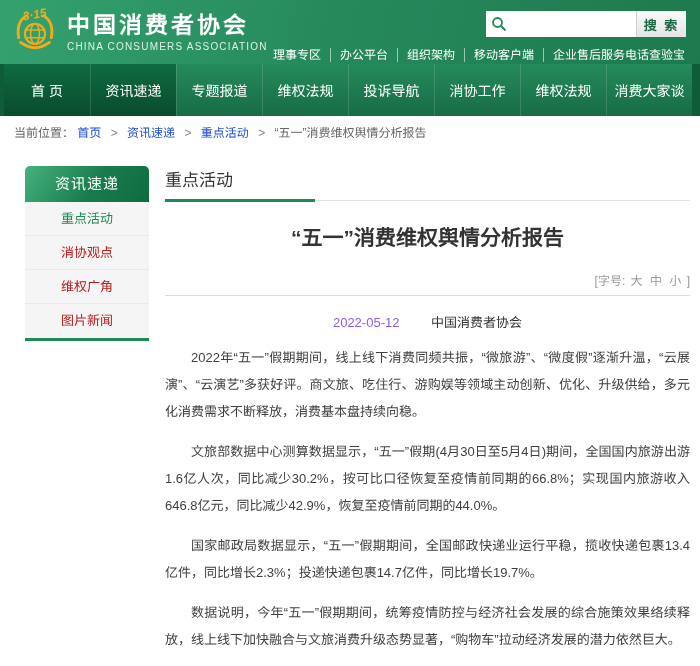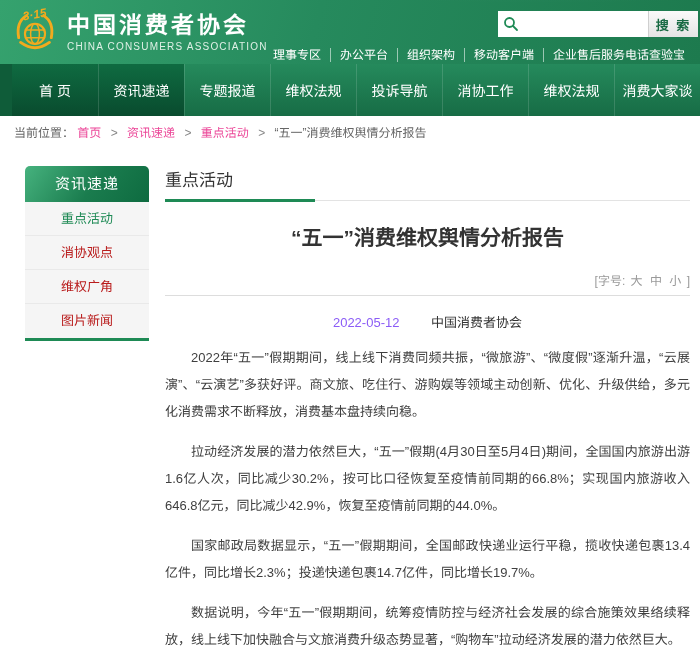--- a/index.html
+++ b/index.html
@@ -9,44 +9,44 @@
   
   .banner { position:relative; height:64px;
     background:linear-gradient(105deg,#35a26e 0%,#268a5d 45%,#1d7a4e 100%); }
   .banner::after { content:""; position:absolute; inset:0;
     background:radial-gradient(ellipse 120% 160% at 78% -90%, rgba(255,255,255,.10), rgba(255,255,255,0) 60%);
     pointer-events:none; }
   .logo-wrap { position:absolute; left:12px; top:7px; display:flex; align-items:center; gap:9px; z-index:2; cursor:pointer; }
   .site-name-cn { color:#fff; font-size:23px; font-weight:bold; letter-spacing:3px; line-height:1.15; }
   .site-name-en { color:#dff0e6; font-size:10px; letter-spacing:1.2px; margin-top:3px;text-align:right; }
 
-  .search-box { position:absolute; right:2px; top:11px; width:200px; height:26px;
+  .search-box { position:absolute; right:14px; top:11px; width:200px; height:26px;
     display:flex; background:#fff; z-index:2; }
   .search-icon { position:absolute; left:5px; top:5px; }
   .search-input { flex:1; border:none; outline:none; padding:0 4px 0 26px; font-size:13px; min-width:0; }
   .search-btn { width:50px; border:none; border-left:1px solid #cfcfcf; cursor:pointer;
     background:linear-gradient(#fafafa,#e4e4e4); color:#176942; font-size:13px; font-weight:bold;
     font-family:inherit; letter-spacing:2px; }
 
   .quick-links { position:absolute; right:6px; top:45px; z-index:2; font-size:12px; color:#fff; white-space:nowrap; }
   .quick-links a { color:#fff; text-decoration:none; padding:0 9px; cursor:pointer; }
   .quick-links a:not(:last-child) { border-right:1px solid rgba(255,255,255,.55); }
 
   
-  .nav { height:52px; background:#0f5c39; display:flex; padding-left:12px; }
+  .nav { height:52px; background:#0f5c39; display:flex; padding-left:4px; }
   .nav-item { width:86px; display:flex; align-items:center; justify-content:center;
     color:#fff; font-size:14px; cursor:pointer;
     background:linear-gradient(180deg,#258a5c 0%,#176c45 100%);
     border-left:1px solid rgba(255,255,255,.14); }
   .nav-item:first-child { border-left:none; }
   .nav-item.active { background:linear-gradient(180deg,#0f6b41 0%,#094b2e 100%); }
 
   
   .breadcrumb { height:34px; line-height:34px; padding-left:14px; font-size:12px; color:#666; background:#fff; white-space:nowrap; }
-  .breadcrumb a { color:#ec4899; text-decoration:none; cursor:pointer; }
+  .breadcrumb a { color:#1d4ed8; text-decoration:none; cursor:pointer; }
   .crumb-sep { margin:0 6px; color:#888; }
 
   
   .content { display:flex; align-items:flex-start; padding:16px 0 0 25px; }
 
   .sidebar { width:124px; flex:0 0 auto; }
   .sidebar-title { height:36px; line-height:36px; text-align:center; color:#fff; font-size:15px; letter-spacing:1px;
     background:linear-gradient(125deg,#46b27e 0%,#1a7c4e 55%,#0e6b40 100%);
     border-radius:5px 5px 0 0; }
   .sidebar-items { border-bottom:3px solid #1e8a55; }
@@ -165,19 +165,19 @@
 
     <div class="article-divider"></div>
 
     <div class="article-meta">
       <span class="meta-date">2022-05-12</span>
       <span class="meta-source">中国消费者协会</span>
     </div>
 
     <div class="article-body">
       <p>2022年“五一”假期期间，线上线下消费同频共振，“微旅游”、“微度假”逐渐升温，“云展演”、“云演艺”多获好评。商文旅、吃住行、游购娱等领域主动创新、优化、升级供给，多元化消费需求不断释放，消费基本盘持续向稳。</p>
-      <p>拉动经济发展的潜力依然巨大，“五一”假期(4月30日至5月4日)期间，全国国内旅游出游1.6亿人次，同比减少30.2%，按可比口径恢复至疫情前同期的66.8%；实现国内旅游收入646.8亿元，同比减少42.9%，恢复至疫情前同期的44.0%。</p>
+      <p>文旅部数据中心测算数据显示，“五一”假期(4月30日至5月4日)期间，全国国内旅游出游1.6亿人次，同比减少30.2%，按可比口径恢复至疫情前同期的66.8%；实现国内旅游收入646.8亿元，同比减少42.9%，恢复至疫情前同期的44.0%。</p>
       <p>国家邮政局数据显示，“五一”假期期间，全国邮政快递业运行平稳，揽收快递包裹13.4亿件，同比增长2.3%；投递快递包裹14.7亿件，同比增长19.7%。</p>
       <p>数据说明，今年“五一”假期期间，统筹疫情防控与经济社会发展的综合施策效果络续释放，线上线下加快融合与文旅消费升级态势显著，“购物车”拉动经济发展的潜力依然巨大。</p>
 
     </div>
   </div>
 </div>
 
 </body></html>

